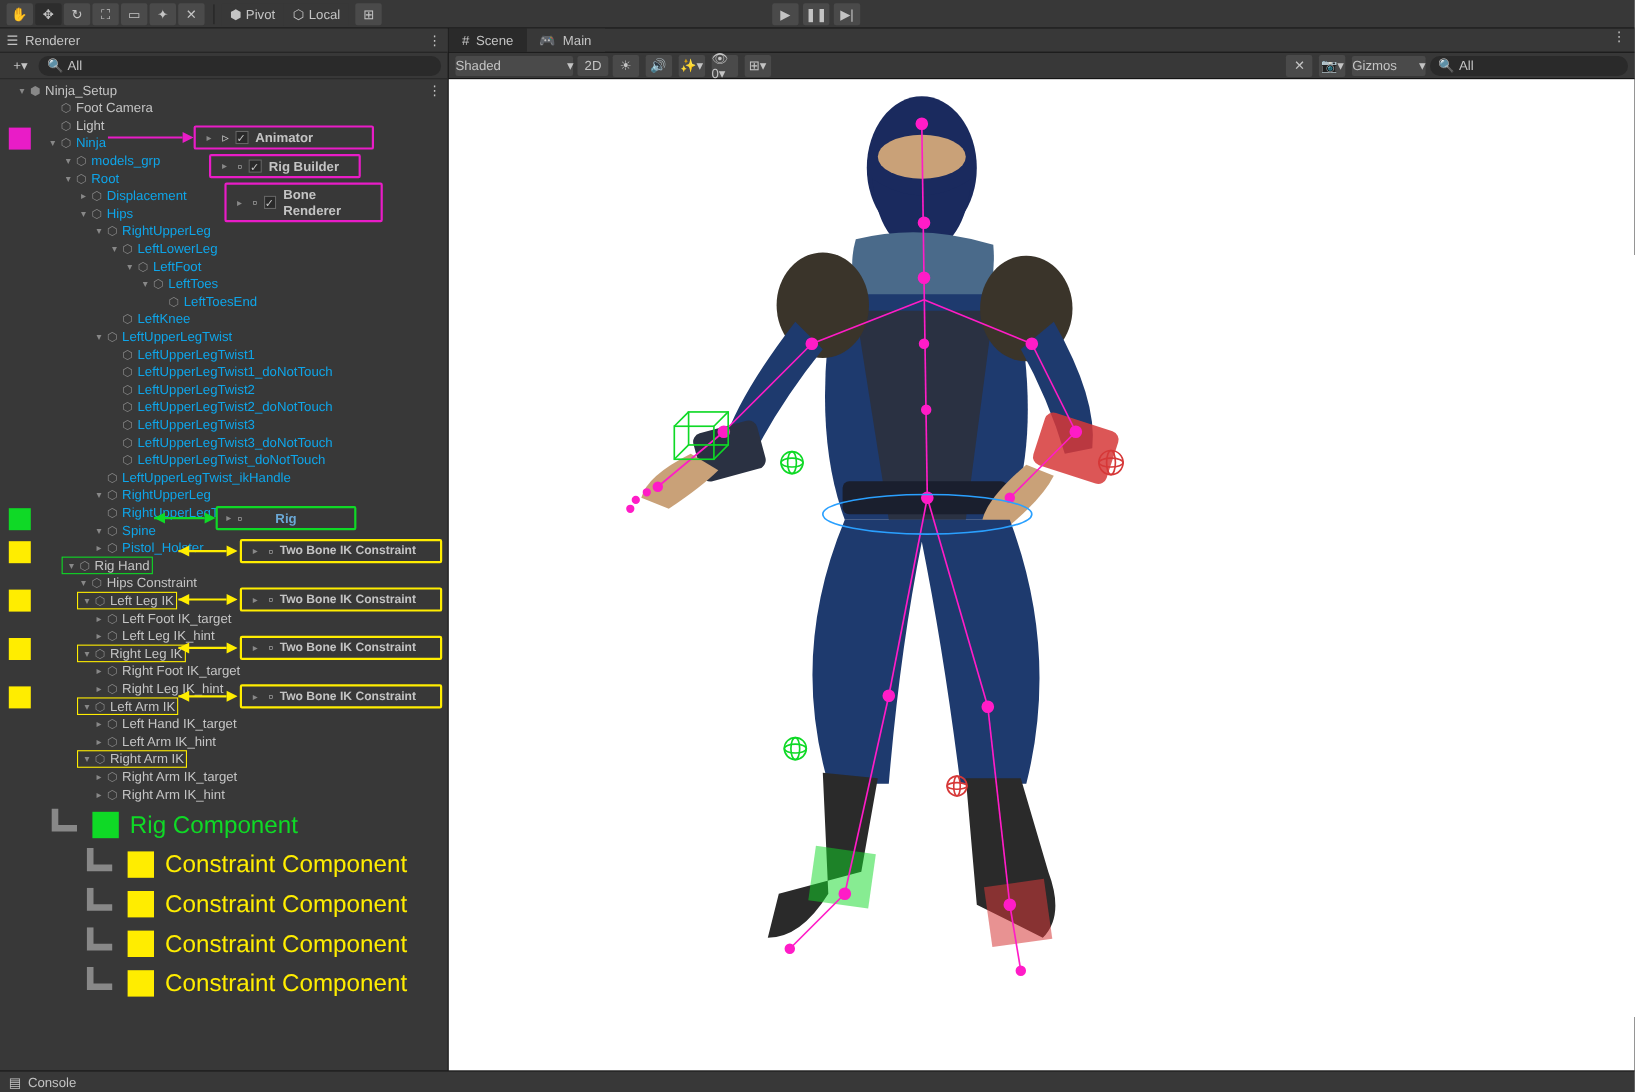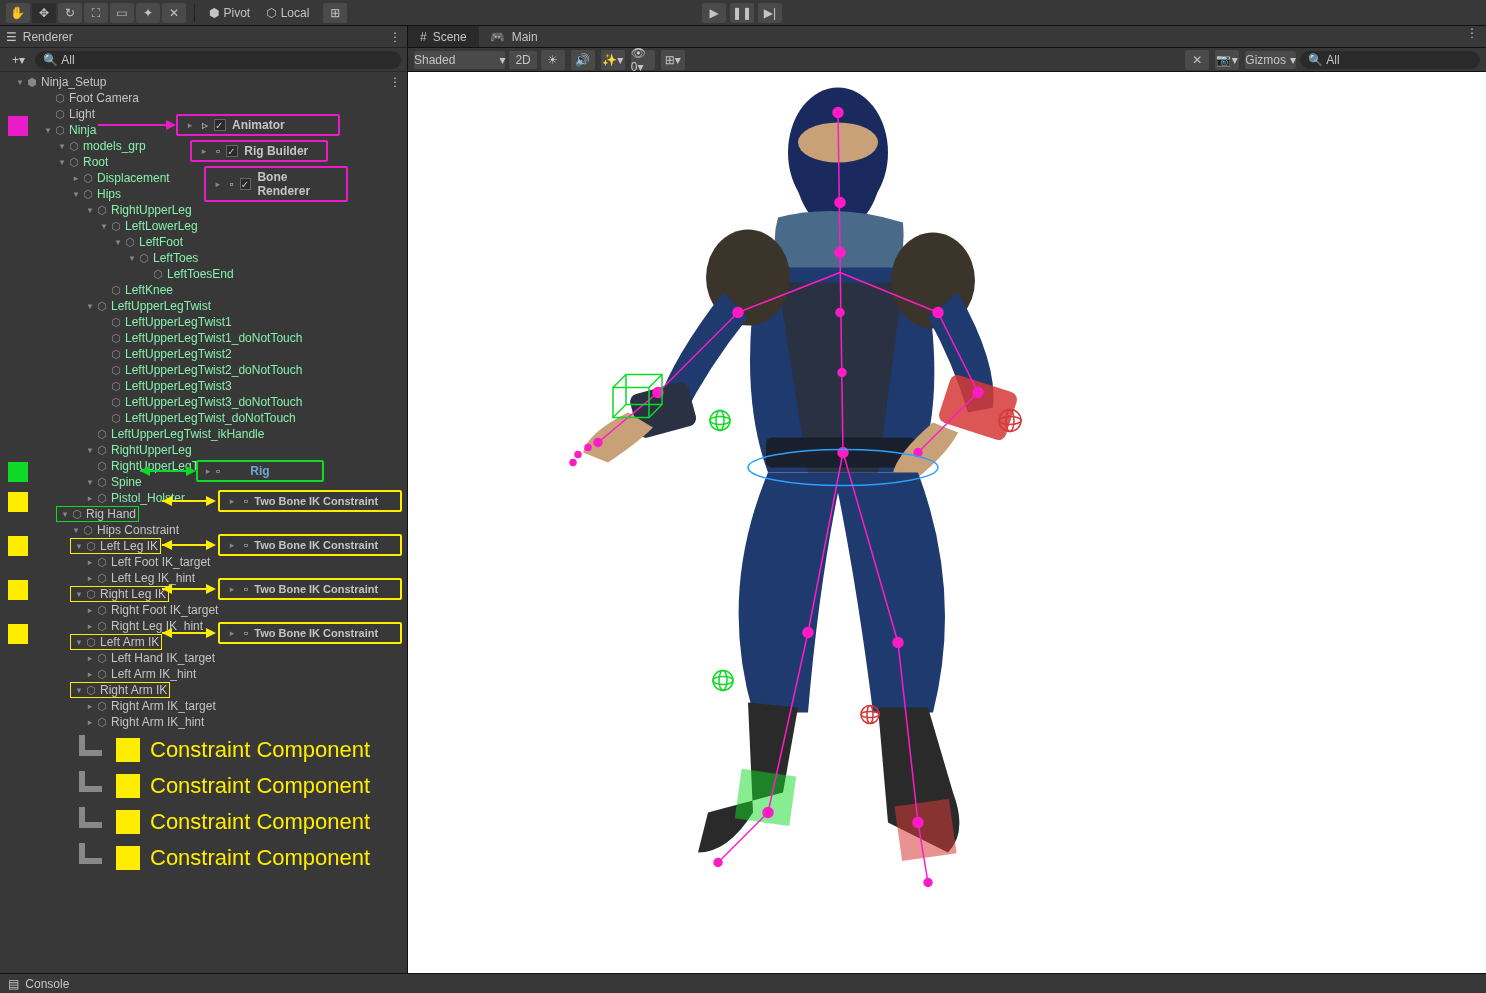--- a/index.html
+++ b/index.html
@@ -11,27 +11,27 @@
 .play-ctrls{position:absolute;left:50%;transform:translateX(-50%);display:flex;gap:2px}
 .main{display:flex;height:calc(100% - 46px)}
 .hier{width:408px;background:#383838;display:flex;flex-direction:column;border-right:1px solid #111}
 .panel-hdr{height:22px;background:#383838;display:flex;align-items:center;padding:0 6px;border-bottom:1px solid #222;gap:6px}
 .panel-sub{height:24px;display:flex;align-items:center;padding:2px 6px;border-bottom:1px solid #2a2a2a;gap:4px}
 .search{flex:1;height:18px;background:#2a2a2a;border-radius:9px;padding:0 8px;display:flex;align-items:center;color:#777}
 .tree{flex:1;overflow:auto;padding-top:2px;position:relative}
 .tree-row{height:16px;display:flex;align-items:center;white-space:nowrap;cursor:pointer}
 .exp{width:12px;text-align:center;color:#888;font-size:9px}
 .cube{width:12px;height:12px;margin-right:3px;display:inline-flex;align-items:center;justify-content:center;color:#888;font-size:11px}
-.blue-txt{color:#86efac}
+.blue-txt{color:#0ea5e9}
 .scene-area{flex:1;display:flex;flex-direction:column;background:#222}
 .tab-bar{height:22px;display:flex;background:#383838;border-bottom:1px solid #111}
 .tab{padding:0 12px;display:flex;align-items:center;gap:6px;background:#383838;cursor:pointer}
 .tab.active{background:#2a2a2a}
 .scene-tb{height:24px;display:flex;align-items:center;padding:0 6px;background:#383838;border-bottom:1px solid #111;gap:4px}
-.dd{padding:2 8px;height:18px;background:#4a4a4a;border-radius:2px;display:flex;align-items:center;gap:4px}
+.dd{padding:2 8px;height:18px;background:#4a4a4a;border-radius:2px;display:flex;align-items:center;gap:20px}
 .viewport{flex:1;background:#fff;position:relative;overflow:hidden}
 .callout{position:absolute;border:2px solid;border-radius:2px;padding:2px 6px;display:flex;align-items:center;gap:6px;background:#383838;pointer-events:none}
 .callout.magenta{border-color:#e91cc7;color:#fff}
 .callout.green{border-color:#0fd926;color:#6ba8d6}
 .callout.yellow{border-color:#ffed00;color:#fff}
 .chk{width:12px;height:12px;background:#2a2a2a;border:1px solid #666;display:inline-block}
 .chk.on::after{content:"✓";font-size:10px;color:#c4c4c4;position:relative;top:-2px}
 .sq{width:20px;height:20px;position:absolute}
 .legend{position:absolute;left:44px;top:660px}
 .legend-row{display:flex;align-items:center;height:36px;gap:10px}
@@ -395,20 +395,27 @@
           <polygon points="44,2 54,7 44,12" fill="#ffed00"></polygon>
           <polygon points="10,2 0,7 10,12" fill="#ffed00"></polygon>
         </svg>
       <svg style="position:absolute;left:162px;top:554px;pointer-events:none" width="54" height="14">
           <line x1="0" y1="7" x2="44" y2="7" stroke="#ffed00" stroke-width="2"></line>
           <polygon points="44,2 54,7 44,12" fill="#ffed00"></polygon>
           <polygon points="10,2 0,7 10,12" fill="#ffed00"></polygon>
         </svg>
 
       <div class="legend">
+        <div class="legend-row" style="margin-left:30px">
+            <svg width="30" height="30" style="margin-left:-30px">
+              <path d="M6 0 L6 18 L26 18" stroke="#888" stroke-width="6" fill="none"></path>
+            </svg>
+            <div class="legend-sq" style="background:#0fd926"></div>
+            <span class="legend-txt" style="color:#0fd926">Rig Component</span>
+          </div>
         <div class="legend-row" style="margin-left:62px">
             <svg width="30" height="30" style="margin-left:-30px">
               <path d="M6 0 L6 18 L26 18" stroke="#888" stroke-width="6" fill="none"></path>
             </svg>
             <div class="legend-sq" style="background:#ffed00"></div>
             <span class="legend-txt" style="color:#ffed00">Constraint Component</span>
           </div>
         <div class="legend-row" style="margin-left:62px">
             <svg width="30" height="30" style="margin-left:-30px">
               <path d="M6 0 L6 18 L26 18" stroke="#888" stroke-width="6" fill="none"></path>

